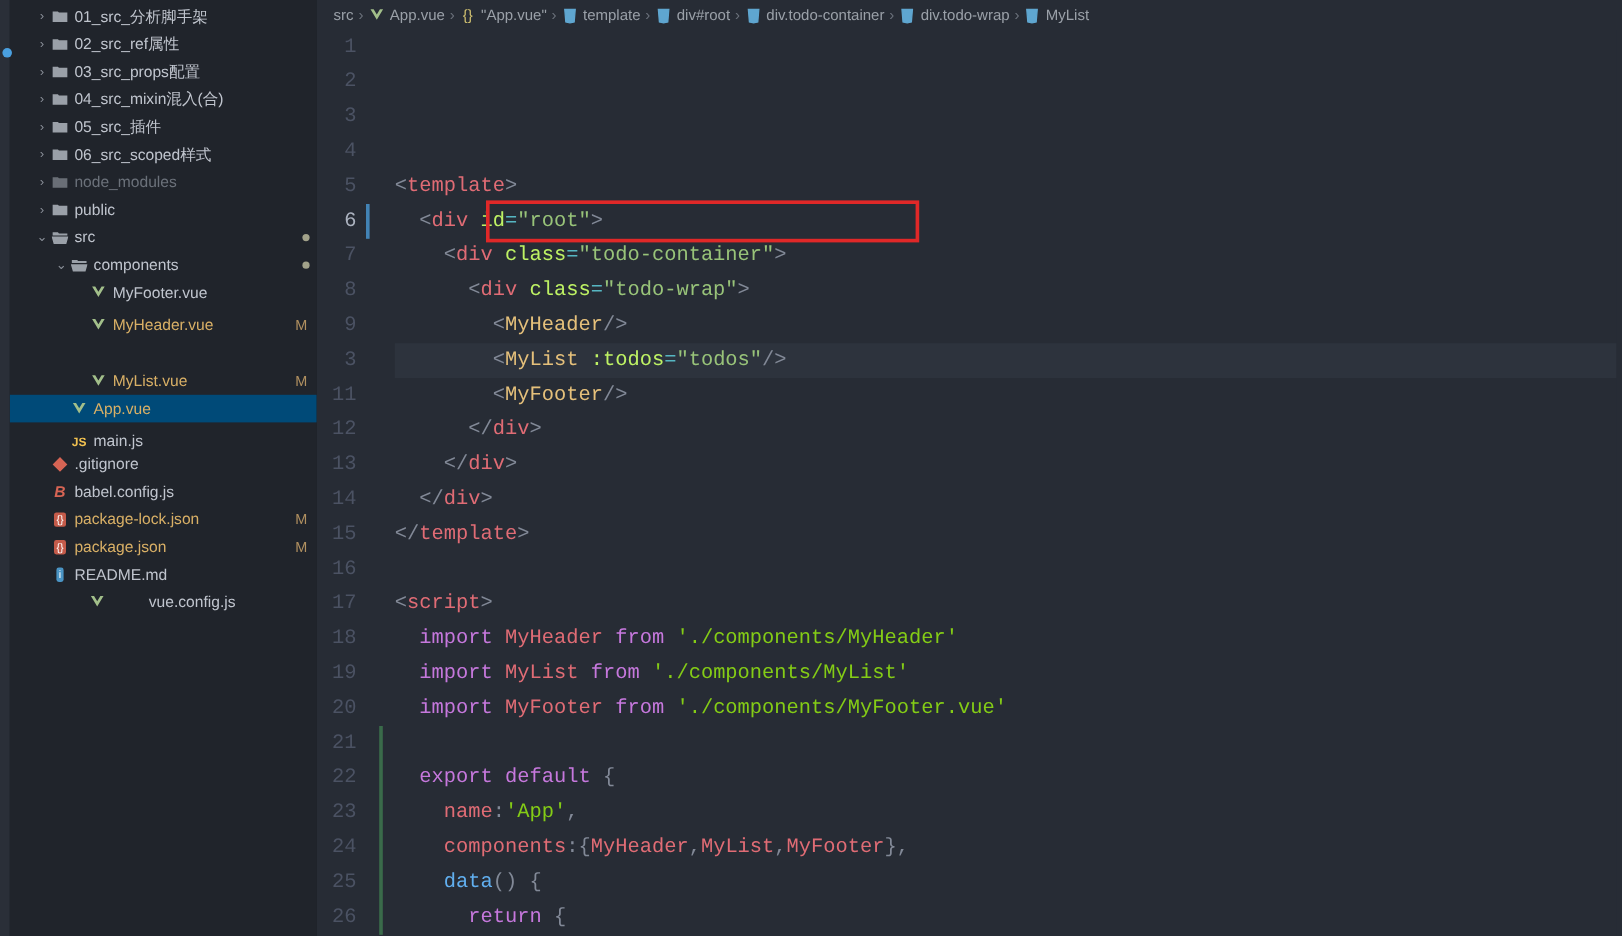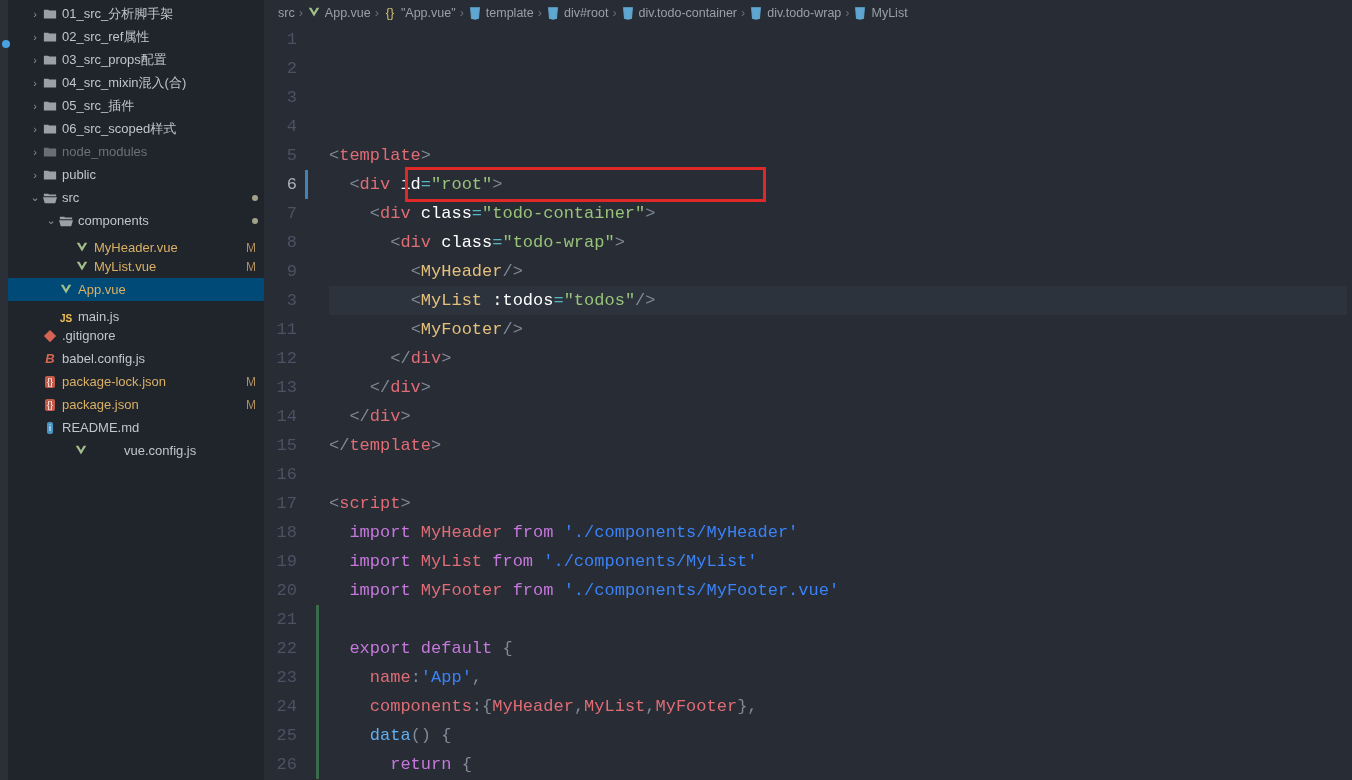--- a/index.html
+++ b/index.html
@@ -135,28 +135,28 @@
     flex: 1;
     padding-left: 10px;
     position: relative;
     white-space: pre;
     min-width: 0;
   }
   .code-line { height: 29px; }
   .code-line.current-bg { background: #2d333d; }
   .p { color: #828997; }
   .tag { color: #e06c75; }
-  .attr { color: #ffffff; }
+  .attr { color: #bef264; }
   .eq { color: #56b6c2; }
   .str { color: #98c379; }
   .comp { color: #e5c07b; }
   .fn { color: #61afef; }
   .js-kw { color:#c678dd;}
   .js-id { color:#e06c75;}
-  .js-str{ color:#3b82f6;}
+  .js-str{ color:#84cc16;}
   .key { color:#e06c75;}
   .redbox {
     position: absolute;
     top: calc(29px * 5 - 3px);
     left: 86px;
     width: 361px;
     height: 35px;
     border: 3px solid #e02828;
     pointer-events: none;
   }
@@ -266,31 +266,40 @@
     <div class="tree-row" style="padding-left: 36px;">
       <span class="chevron">⌄</span>
       <span class="icon folder-icon">
         <svg viewBox="0 0 16 16">
           <path d="M1 3h5l1 1h8v2H1zM0 7h16l-2 7H2z"></path>
         </svg>
       </span>
       <span class="label">components</span>
       <span class="modified-dot"></span>
     </div>
+    <div class="tree-row" style="padding-left: 52px;">
+      <span class="chevron"></span>
+      <span class="icon vue-icon">
+        <svg viewBox="0 0 16 16">
+          <path d="M2 2l6 10L14 2h-3L8 7 5 2z"></path>
+        </svg>
+      </span>
+      <span class="label">MyFooter.vue</span>
+    </div>
     <div class="tree-row" style="padding-left: 52px; align-items: flex-end;">
       <span class="chevron"></span>
       <span class="icon vue-icon">
         <svg viewBox="0 0 16 16">
           <path d="M2 2l6 10L14 2h-3L8 7 5 2z"></path>
         </svg>
       </span>
       <span class="label highlight">MyHeader.vue</span>
       <span class="git-m">M</span>
     </div>
-    <div class="tree-row" style="padding-left: 52px;">
+    <div class="tree-row" style="padding-left: 52px; margin-top: 28px;">
       <span class="chevron"></span>
       <span class="icon vue-icon">
         <svg viewBox="0 0 16 16">
           <path d="M2 2l6 10L14 2h-3L8 7 5 2z"></path>
         </svg>
       </span>
       <span class="label highlight">MyList.vue</span>
       <span class="git-m">M</span>
     </div>
     <div class="tree-row selected" style="padding-left: 36px;">

